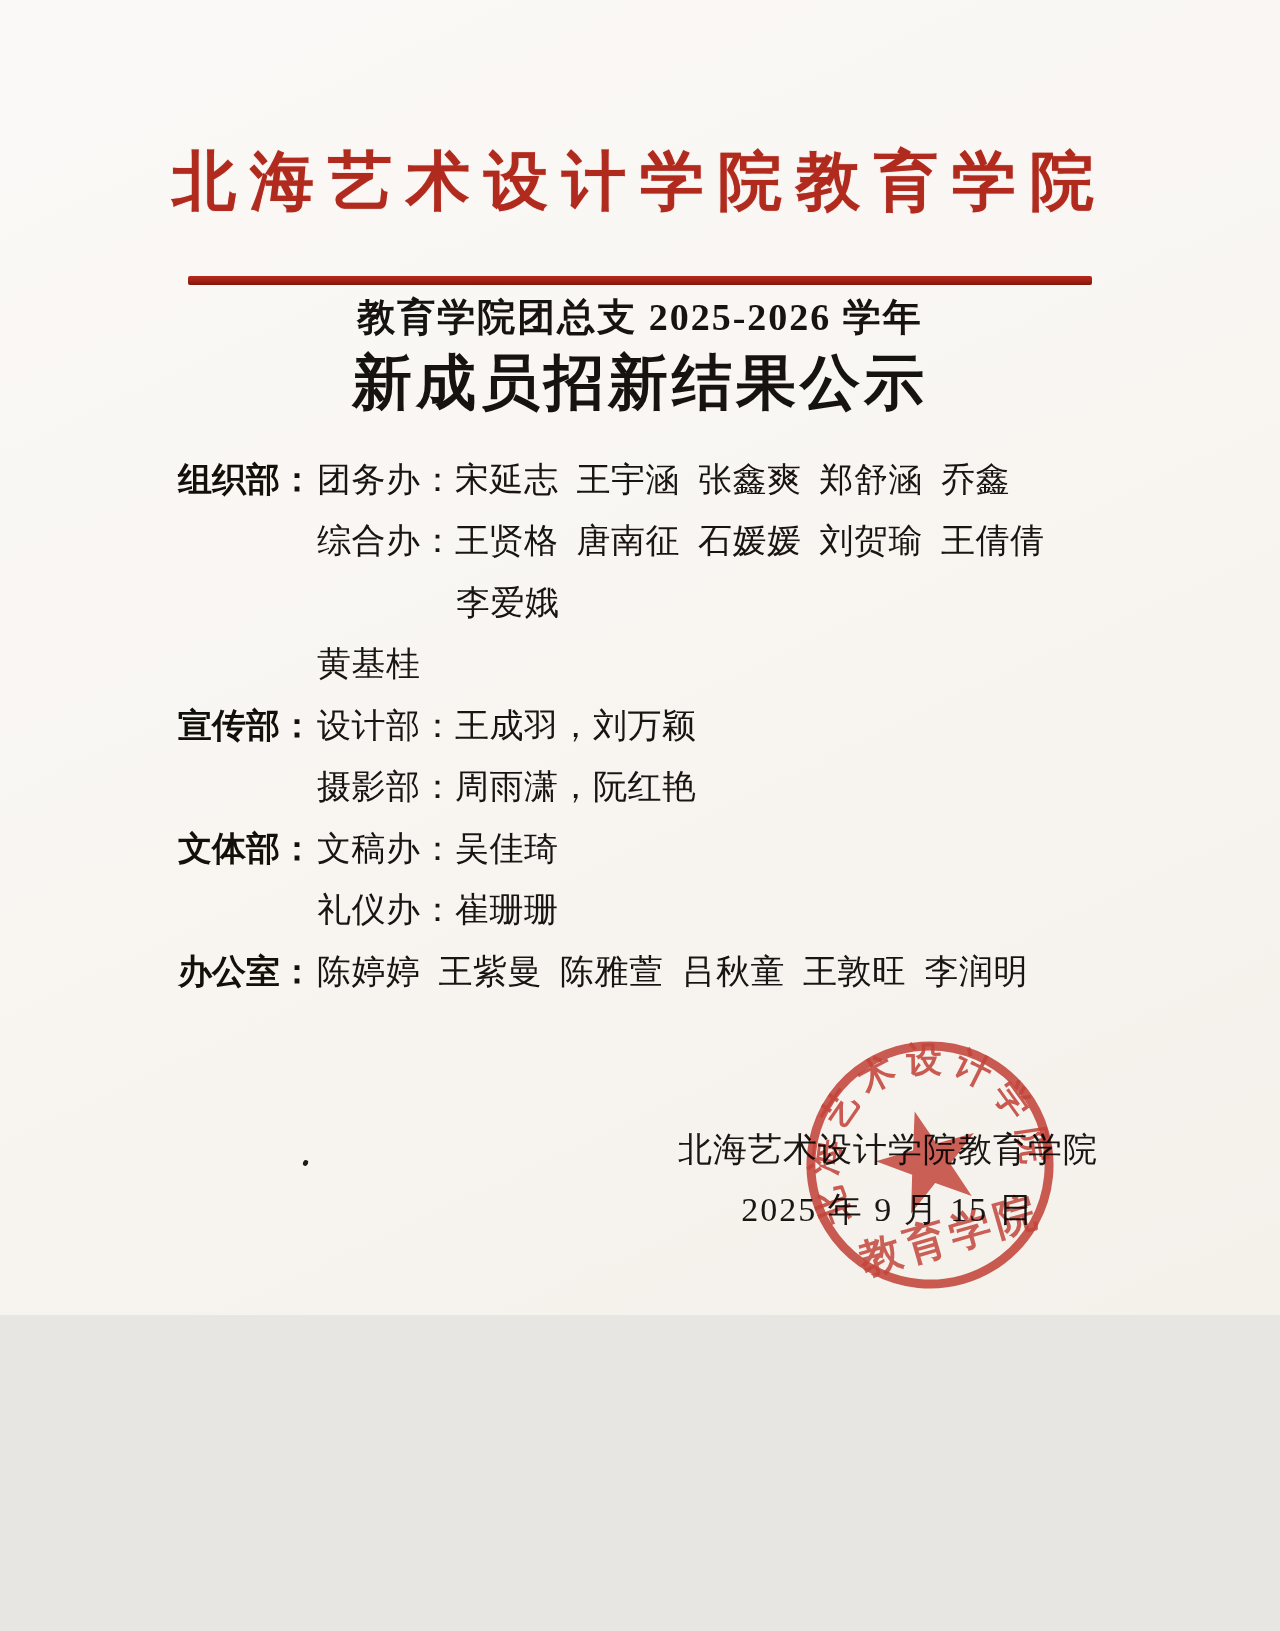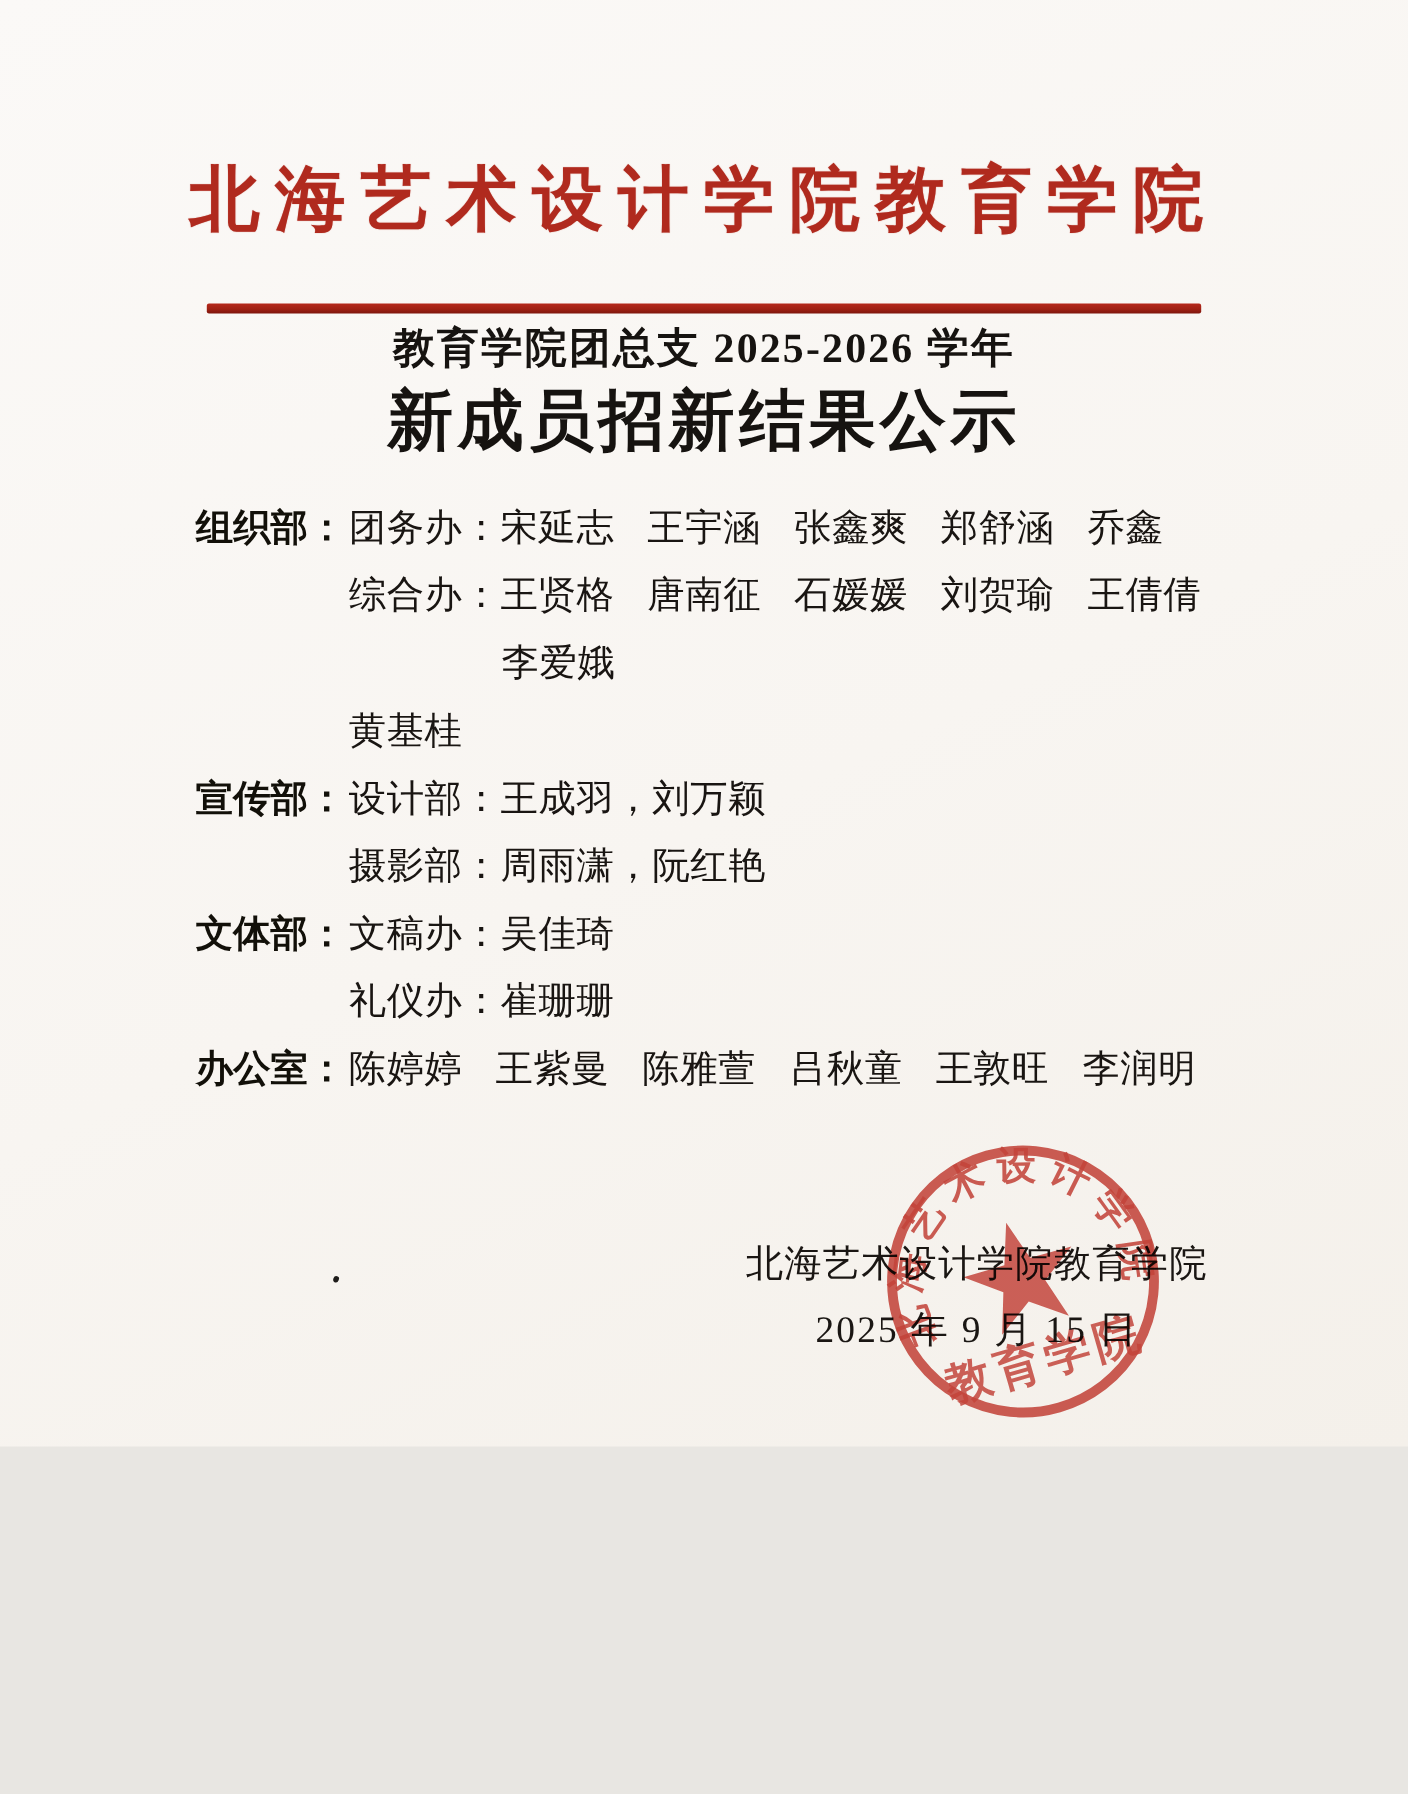--- a/index.html
+++ b/index.html
@@ -43,21 +43,21 @@
     position:absolute;top:449px;left:178px;width:960px;
     font-size:34px;color:#191512;
   }
   .line{
     height:61.5px;display:flex;align-items:center;white-space:nowrap;
   }
   .dept{
     display:inline-block;min-width:139px;font-weight:bold;color:#121009;
   }
   .names{
-    font-weight:500;word-spacing:9px;letter-spacing:.5px;font-family:Liberation Mono, monospace;
+    font-weight:500;word-spacing:9px;letter-spacing:.5px;
   }
   .ind-extra{margin-left:139px;align-items:center;}
   
   .sign-block{
     position:absolute;top:1120px;right:182px;text-align:center;
     font-size:34px;color:#1a1613;white-space:nowrap;
   }
   .sign-block .org-line{line-height:60px;letter-spacing:1px;}
   .sign-block .date-line{line-height:60px;letter-spacing:2px;}
   

